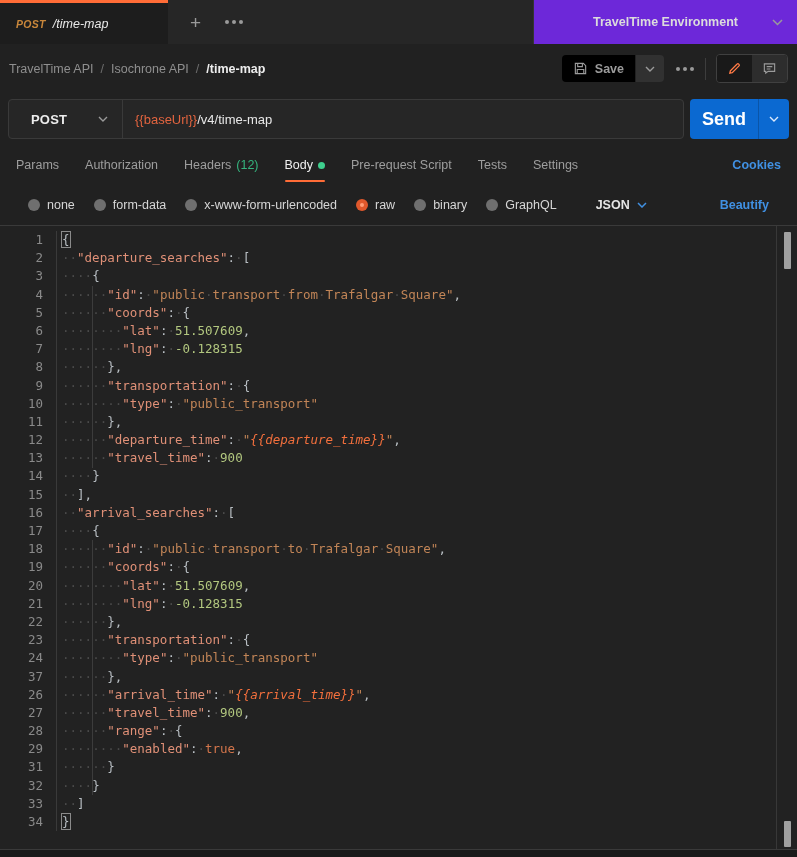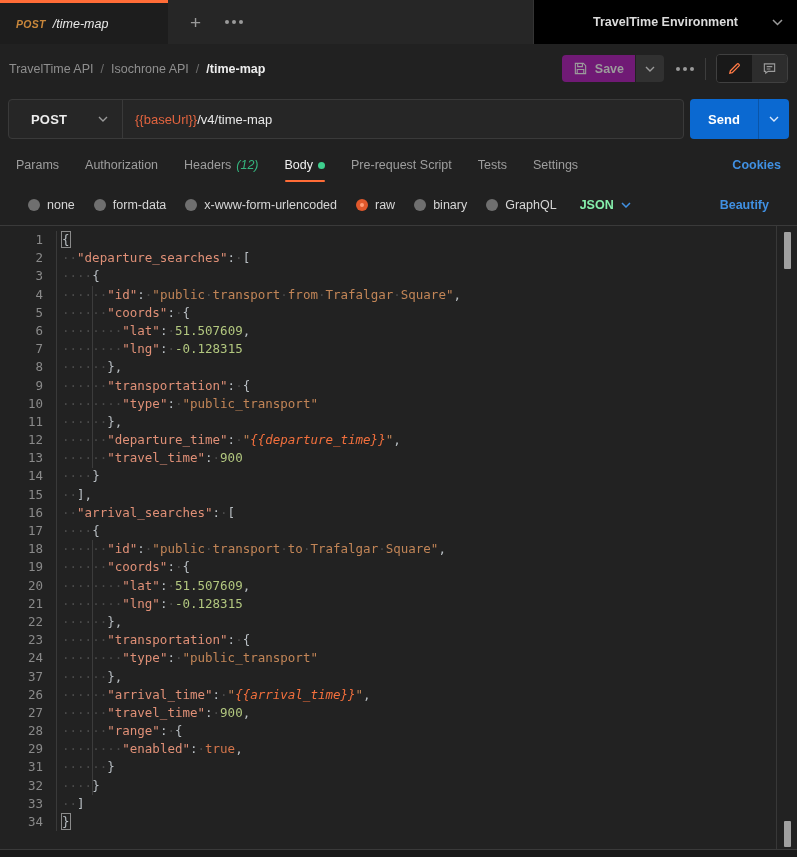--- a/index.html
+++ b/index.html
@@ -18,70 +18,70 @@
     width:168px; background:#1d1d1d; border-top:3px solid #ff6c37;
     display:flex; align-items:center; padding-left:16px; gap:7px; cursor:pointer;
   }
   .tab-method { color:#c9873b; font-size:10.5px; font-weight:700; font-style:italic; letter-spacing:.3px; }
   .tab-title  { color:#e8e8e8; font-size:12.5px; font-style:italic; }
   .strip-actions { width:365px; display:flex; align-items:center; gap:22px; padding-left:22px; background:#262626; }
   .plus-btn { color:#9a9a9a; font-size:19px; font-weight:400; cursor:pointer; line-height:1; }
   .dots { display:inline-flex; align-items:center; cursor:pointer; }
   .dots i { width:4px; height:4px; border-radius:50%; background:#9a9a9a; display:inline-block; margin:0 1.5px; }
   .env-area {
-    flex:1; background:#000000; border-left:1px solid #343434;
+    flex:1; background:#6d28d9; border-left:1px solid #343434;
     display:flex; align-items:center; justify-content:center; position:relative; cursor:pointer;
   }
   .env-label { color:#dcdcdc; font-weight:700; font-size:12.5px; }
   .env-area svg { position:absolute; right:14px; top:19px; }
 
   
   .crumb-row { height:49px; display:flex; align-items:center; padding:0 9px; background:#212121; }
   .crumbs { display:flex; align-items:center; gap:7px; }
   .crumb { color:#8f8f8f; cursor:pointer; }
   .crumb.last { color:#ededed; font-weight:700; }
   .crumb-sep { color:#6e6e6e; }
   .crumb-right { margin-left:auto; display:flex; align-items:center; gap:10px; }
   .save-group { display:flex; border-radius:4px; overflow:hidden; }
-  .save-main { display:flex; align-items:center; gap:7px; padding:6px 11px; background:#701a75; color:#9b9b9b; font-weight:600; cursor:pointer; }
+  .save-main { display:flex; align-items:center; gap:7px; padding:6px 11px; background:#000000; color:#9b9b9b; font-weight:600; cursor:pointer; }
   .save-caret { display:flex; align-items:center; padding:6px 9px; background:#313131; margin-left:1px; cursor:pointer; }
   .vdiv { width:1px; height:22px; background:#3d3d3d; }
   .edit-group { display:flex; border:1px solid #404040; border-radius:4px; overflow:hidden; }
   .seg { padding:6px 10px; display:flex; align-items:center; cursor:pointer; }
   .seg-edit { background:#191919; }
   .seg-comment { background:#2d2d2d; }
 
   
   .req-row { height:52px; display:flex; gap:6px; padding:6px 8px; background:#212121; }
   .url-box { flex:1; display:flex; align-items:center; background:#262626; border:1px solid #3a3a3a; border-radius:4px; }
   .method-sel { width:114px; height:100%; display:flex; align-items:center; justify-content:space-between; padding:0 14px 0 22px; border-right:1px solid #3a3a3a; cursor:pointer; }
   .method-label { color:#ececec; font-weight:700; font-size:13px; letter-spacing:.2px; }
   .url-text { padding-left:12px; font-size:13px; cursor:text; }
   .url-var { color:#e2643f; }
   .url-path { color:#e8e8e8; }
   .send-split { width:99px; display:flex; border-radius:4px; overflow:hidden; }
-  .send-main { flex:1; background:#0b69d1; color:#fff; font-weight:700; font-size:13px; display:flex; align-items:center; justify-content:center; cursor:pointer; }
+  .send-main { flex:1; background:#0b69d1; color:#fff; font-weight:700; font-size:18px; display:flex; align-items:center; justify-content:center; cursor:pointer; }
   .send-caret { width:31px; background:#0b69d1; border-left:1px solid #0a55a8; display:flex; align-items:center; justify-content:center; cursor:pointer; }
 
   
   .rtabs-row { height:40px; display:flex; align-items:center; padding:0 16px; gap:26px; background:#212121; }
   .rtab { color:#9e9e9e; cursor:pointer; position:relative; height:40px; display:flex; align-items:center; gap:5px; }
-  .rtab .count { color:#35b47e;font-style:italic; }
+  .rtab .count { color:#35b47e; }
   .rtab.active { color:#f0f0f0; }
   .rtab.active::after { content:""; position:absolute; left:0; right:0; bottom:3px; height:2px; background:#ff6c37; border-radius:1px; }
   .gdot { width:7px; height:7px; border-radius:50%; background:#3ecf8e; display:inline-block; }
   .cookies { margin-left:auto; color:#4090e2; font-weight:700; cursor:pointer; }
 
   
   .modes-row { height:40px; display:flex; align-items:center; padding:0 28px; gap:19px; background:#212121; }
   .mode { display:flex; align-items:center; gap:7px; color:#d6d6d6; cursor:pointer; }
   .radio { width:12px; height:12px; border-radius:50%; background:#6f6f6f; position:relative; flex:none; }
   .radio.sel { background:#e0582c; }
   .radio.sel::after { content:""; position:absolute; left:4px; top:4px; width:4px; height:4px; border-radius:50%; background:#ff9d78; }
-  .lang-sel { display:flex; align-items:center; gap:7px; color:#86efac; font-weight:700; cursor:pointer; margin-left:4px; }
+  .lang-sel { display:flex; align-items:center; gap:7px; color:#e5e5e5; font-weight:700; cursor:pointer; margin-left:20px; }
   .beautify { margin-left:auto; color:#4090e2; font-weight:700; cursor:pointer; }
 
   
   .editor {
     position:absolute; left:0; right:0; top:225px; bottom:7px;
     background:#222222; border-top:1px solid #3a3a3a; border-bottom:1px solid #3a3a3a;
     font-family:"DejaVu Sans Mono", monospace; font-size:12.5px; line-height:18.2px;
     overflow:hidden; cursor:text;
   }
   .code-lines { position:absolute; left:0; right:20px; top:5px; }

